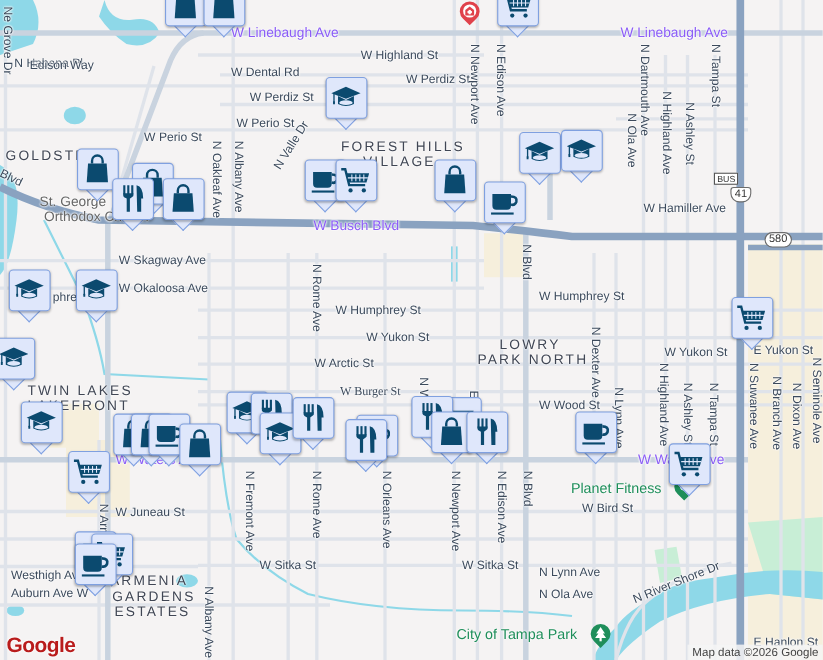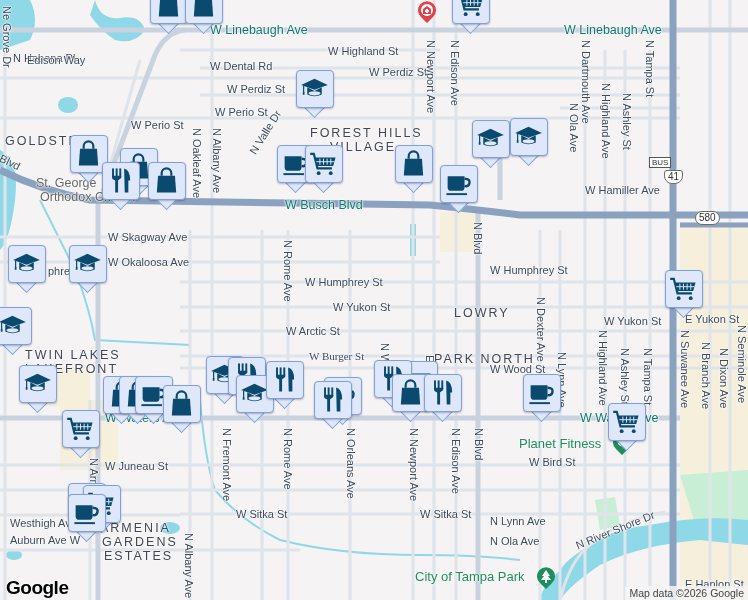--- a/index.html
+++ b/index.html
@@ -1,32 +1,32 @@
 <!DOCTYPE html>
 <html><head>
 <meta charset="utf-8">
 <style>
   html,body{margin:0;padding:0;}
   body{width:748px;height:600px;overflow:hidden;background:#f5f3f3;font-family:"Liberation Sans",sans-serif;}
   #map{position:relative;width:748px;height:600px;overflow:hidden;background:#f5f3f3;}
   svg.base{position:absolute;left:0;top:0;}
   .lbl{position:absolute;font-size:11px;color:#3c4a5c;white-space:nowrap;text-shadow:0 0 2px #fff,0 0 2px #fff,0 0 2px #fff;line-height:12px;}
-  .lbl.big{font-size:12.5px;color:#0f766e;}
+  .lbl.big{font-size:12.5px;color:#8b5cf6;}
   .lbl.v{transform-origin:0 0;transform:rotate(90deg);}
   .lbl.rot{transform-origin:0 0;}
   .hood{position:absolute;font-size:12.5px;letter-spacing:2px;color:#404654;text-align:center;line-height:15px;text-shadow:0 0 2px #fff,0 0 2px #fff;white-space:nowrap;}
   .poi-label{position:absolute;font-size:13px;white-space:nowrap;text-shadow:0 0 2px #fff,0 0 2px #fff;}
   .pin{position:absolute;width:38px;height:46px;}
   .pin .box{position:absolute;left:0;top:0;width:36px;height:36px;background:#dfe7fb;border:1px solid #7fa0e0;border-radius:4px;box-shadow:0 1px 2px rgba(0,0,0,0.25);}
   .pin .tail{position:absolute;left:11px;top:30px;width:14px;height:14px;background:#dfe7fb;border-right:1px solid #7fa0e0;border-bottom:1px solid #7fa0e0;transform:rotate(45deg);}
   .pin svg{position:absolute;left:4px;top:4px;width:29px;height:29px;}
   .round-pin{position:absolute;width:20px;height:24px;}
   .shield{position:absolute;font-size:10px;background:#fff;border:1.5px solid #6c6c6c;border-radius:8px;padding:0 3px;color:#333;line-height:12px;}
   .bus{position:absolute;font-size:8px;border:1px solid #555;background:#fff;padding:0 2px;color:#333;}
-  .google-logo{position:absolute;left:6px;top:577px;font-size:19px;font-weight:bold;color:#000000;letter-spacing:-0.5px;text-shadow:0 0 2px #fff,0 0 3px #fff;}
+  .google-logo{position:absolute;left:6px;top:577px;font-size:19px;font-weight:bold;color:#b91c1c;letter-spacing:-0.5px;text-shadow:0 0 2px #fff,0 0 3px #fff;}
   .attrib{position:absolute;right:0;bottom:0;background:rgba(245,245,245,0.85);font-size:10.5px;color:#444;padding:1px 4px;}
 </style>
 </head>
 <body>
 
 <div id="map">
   <svg class="base" width="748" height="600">
 
     <rect x="680" y="222" width="68" height="378" fill="#f6efdc"></rect>
     <rect x="440" y="212" width="38" height="40" fill="#f6efdc"></rect>
@@ -174,21 +174,21 @@
   <div class="lbl v" style="left:748px;top:325px;">N Seminole Ave</div>
   <div class="lbl v" style="left:391px;top:343px;">N W</div>
   <div class="lbl v" style="left:436px;top:355px;">El</div>
 
   <div class="hood" style="left:5px;top:134px;">GOLDSTE</div>
   <div class="hood" style="left:310px;top:126px;">FOREST HILLS</div>
   <div class="hood" style="left:330px;top:140px;">VILLAGE</div>
   <div class="hood" style="left:25px;top:348px;">TWIN LAKES</div>
   <div class="hood" style="left:25px;top:362px;">LAKEFRONT</div>
   <div class="hood" style="left:454px;top:306px;">LOWRY</div>
-  <div class="hood" style="left:434px;top:320px;margin-top:32px;">PARK NORTH</div>
+  <div class="hood" style="left:434px;top:320px;">PARK NORTH</div>
   <div class="hood" style="left:100px;top:521px;">ARMENIA</div>
   <div class="hood" style="left:102px;top:535px;">GARDENS</div>
   <div class="hood" style="left:104px;top:549px;">ESTATES</div>
 
   <div class="lbl big" style="left:36px;top:177px;color:#666;">St. George</div>
   <div class="lbl big" style="left:40px;top:191px;color:#666;">Orthodox Church</div>
 
   <div class="bus" style="left:649px;top:157px;">BUS</div>
   <div class="shield" style="left:664px;top:170px;border-radius:3px 3px 8px 8px;">41</div>
   <div class="shield" style="left:695px;top:211px;">580</div>

